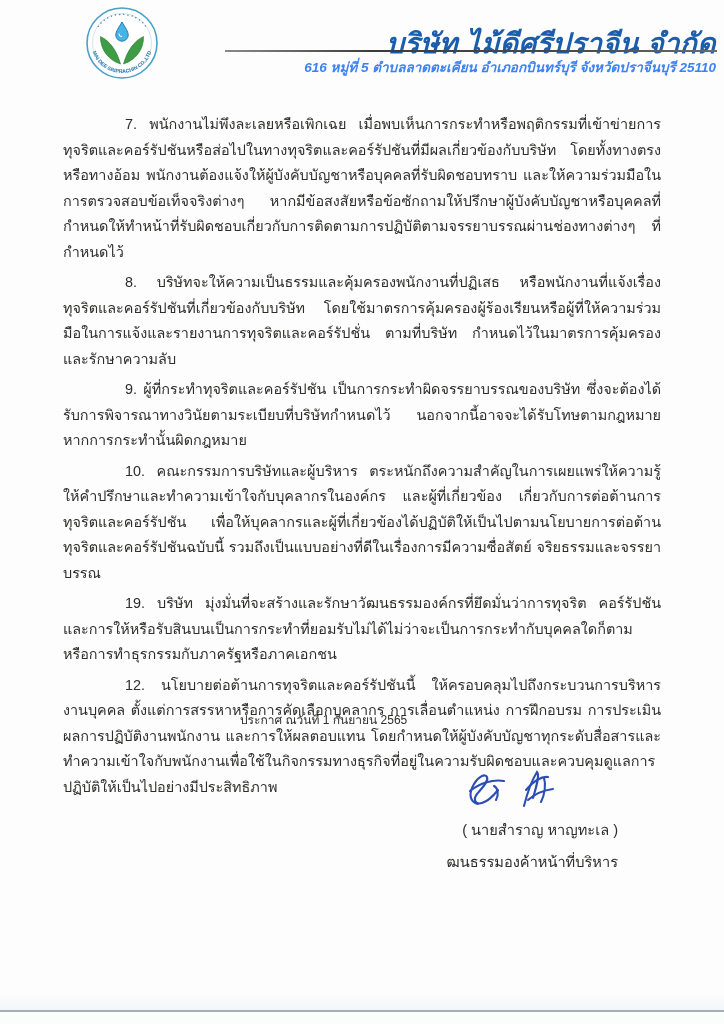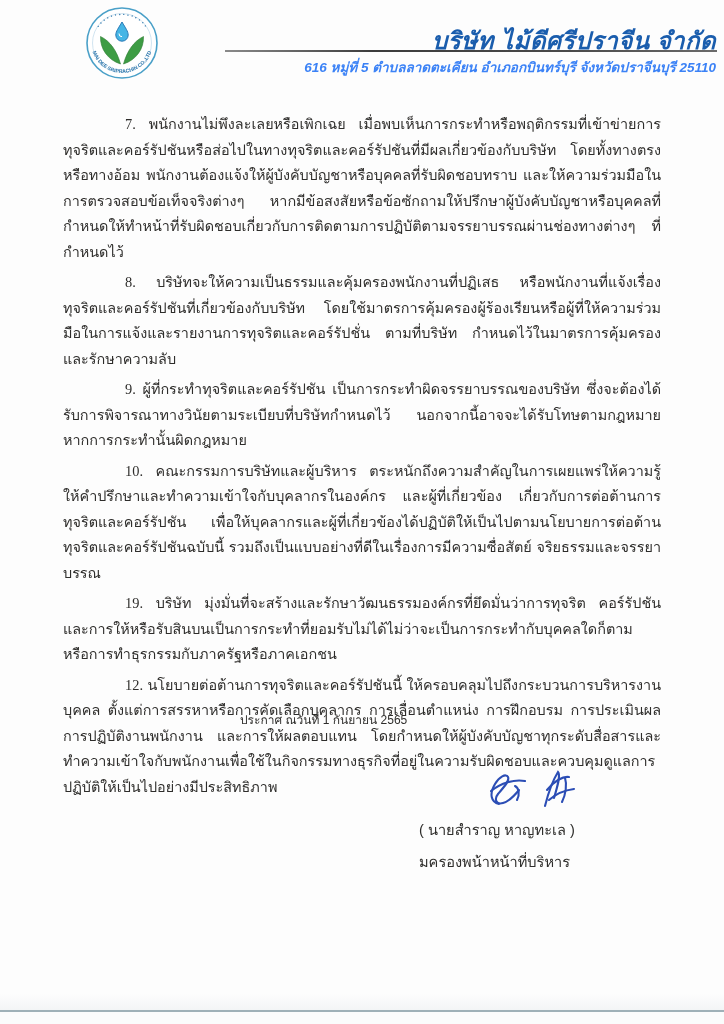--- a/index.html
+++ b/index.html
@@ -12,21 +12,21 @@
     color:#2e2d2b;
   }
 
   
   .logo {
     position:absolute; left:82px; top:6px;
     width:80px; height:76px;
   }
   .company-name {
     position:absolute; top:21px; right:8px;
-    font-size:24px; font-weight:bold; font-style:italic;
+    font-size:28px; font-weight:bold; font-style:italic;
     color:#1a5dad;
     letter-spacing:0.5px;
     white-space:nowrap;
   }
   .head-rule {
     position:absolute; top:50px; left:225px; right:7px;
     height:2px;
     background:linear-gradient(to right,#8a8a8a,#3c3c3c 30%,#4a4a4a 70%,#6b6b6b);
   }
   .address {
@@ -34,32 +34,31 @@
     font-size:13.5px; font-weight:bold; font-style:italic;
     color:#3b82f6;
     white-space:nowrap;
   }
 
   
   .doc-body {
     position:absolute; left:63px; top:112px; width:598px;
     font-size:14.4px; line-height:25.5px;
     text-align:justify;
-    font-family:Liberation Serif, serif;
   }
   .doc-body p { margin:0 0 5px 0; text-indent:62px; }
 
   
   .announce {
     position:absolute; left:240px; top:710px;
     font-size:12px; white-space:nowrap;
   }
   .sig-block {
-    position:absolute; left:419px; top:764px; width:220px;
-    text-align:left;
+    position:absolute; left:398px; top:764px; width:220px;
+    text-align:right;
   }
   .sig-svg { display:block; margin:0 auto 2px auto; }
   .sig-name  { font-size:14.6px; margin-top:4px; white-space:nowrap; }
   .sig-title { font-size:14.6px; margin-top:9px; white-space:nowrap; }
 
   
   .scan-shade {
     position:absolute; left:0; right:0; top:994px; height:16px;
     background:linear-gradient(#fdfdfd,#f3f5f6);
   }
@@ -123,20 +122,20 @@
         <path d="M22 27 C 32 19, 45 15, 56 17"></path>
         <path d="M46 22 C 50 24, 51 30, 48 36"></path>
 
         <path d="M76 42 C 79 30, 84 16, 89 8 C 92 11, 88 24, 85 34"></path>
         <path d="M78 26 C 85 17, 94 12, 100 13"></path>
         <path d="M80 36 C 88 29, 97 26, 105 25"></path>
         <path d="M96 14 C 98 20, 97 30, 93 38"></path>
       </g>
     </svg>
     <div class="sig-name">( นายสำราญ  หาญทะเล )</div>
-    <div class="sig-title">มครองพน้าหน้าที่บริหาร</div>
+    <div class="sig-title">ฒนธรรมองค้าหน้าที่บริหาร</div>
   </div>
 
   <div class="scan-shade"></div>
   <div class="page-edge"></div>
   <div class="below-edge"></div>
 
 </div>
 
 </body></html>

